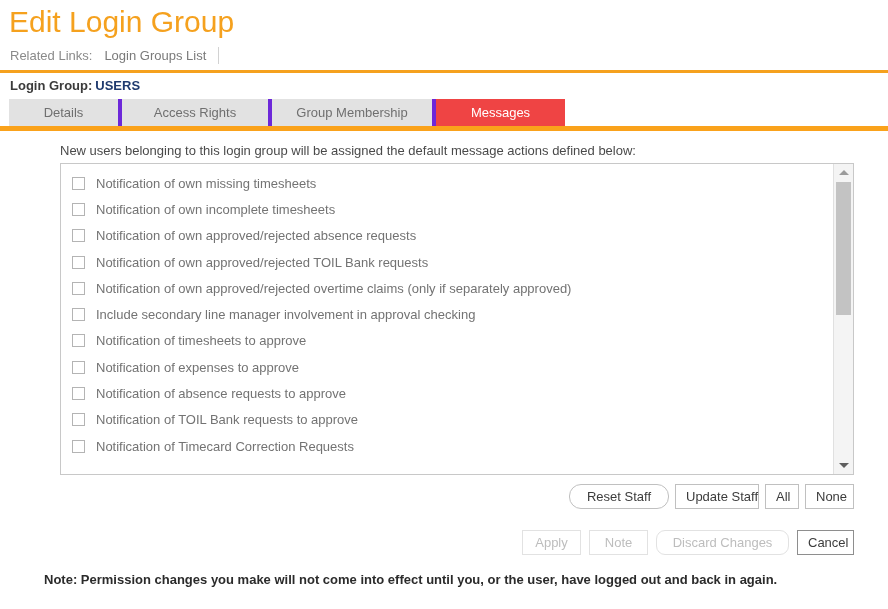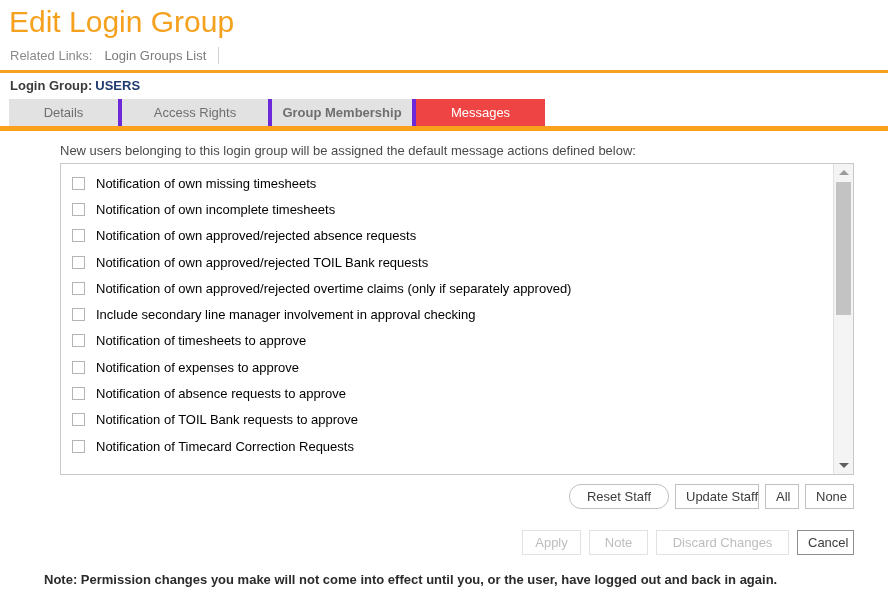--- a/index.html
+++ b/index.html
@@ -103,21 +103,21 @@
     font-size: 13px;
     color: #6f6f6f;
     background: #e2e2e2;
     border-right: 4px solid #6d28d9;
     cursor: pointer;
     box-sizing: border-box;
     user-select: none;
   }
   .tab.t1 { width: 113px; }
   .tab.t2 { width: 150px; }
-  .tab.t3 { width: 144px; font-weight: bold; }
+  .tab.t3 { width: 164px; }
   .tab.t4 { width: 129px; border-right: none; }
   .tab.active {
     background: #ef4444;
     color: #ffffff;
   }
   .tab-underline {
     position: absolute;
     left: 0;
     top: 27px;
     width: 888px;
@@ -170,21 +170,21 @@
     height: 13px;
     border: 1px solid #b4b4b4;
     background: #ffffff;
     box-sizing: border-box;
     flex: 0 0 auto;
     cursor: pointer;
   }
   .item-label {
     margin-left: 11px;
     font-size: 13px;
-    color: #000000;
+    color: #737373;
     white-space: nowrap;
   }
 
   
   .scrollbar {
     position: absolute;
     right: 0;
     top: 0;
     width: 20px;
     height: 100%;
@@ -260,21 +260,21 @@
 
   .action-row {
     position: absolute;
     right: 34px;
     top: 530px;
     display: flex;
     gap: 8px;
   }
   .action-row .b-apply   { width: 59px; }
   .action-row .b-save    { width: 59px; }
-  .action-row .b-discard { width: 133px; }
+  .action-row .b-discard { width: 133px; border-radius: 9px; }
   .action-row .b-cancel  { width: 57px; }
 
   
   .footer-note {
     position: absolute;
     left: 44px;
     top: 572px;
     font-size: 13px;
     font-weight: bold;
     color: #2b2b2b;

